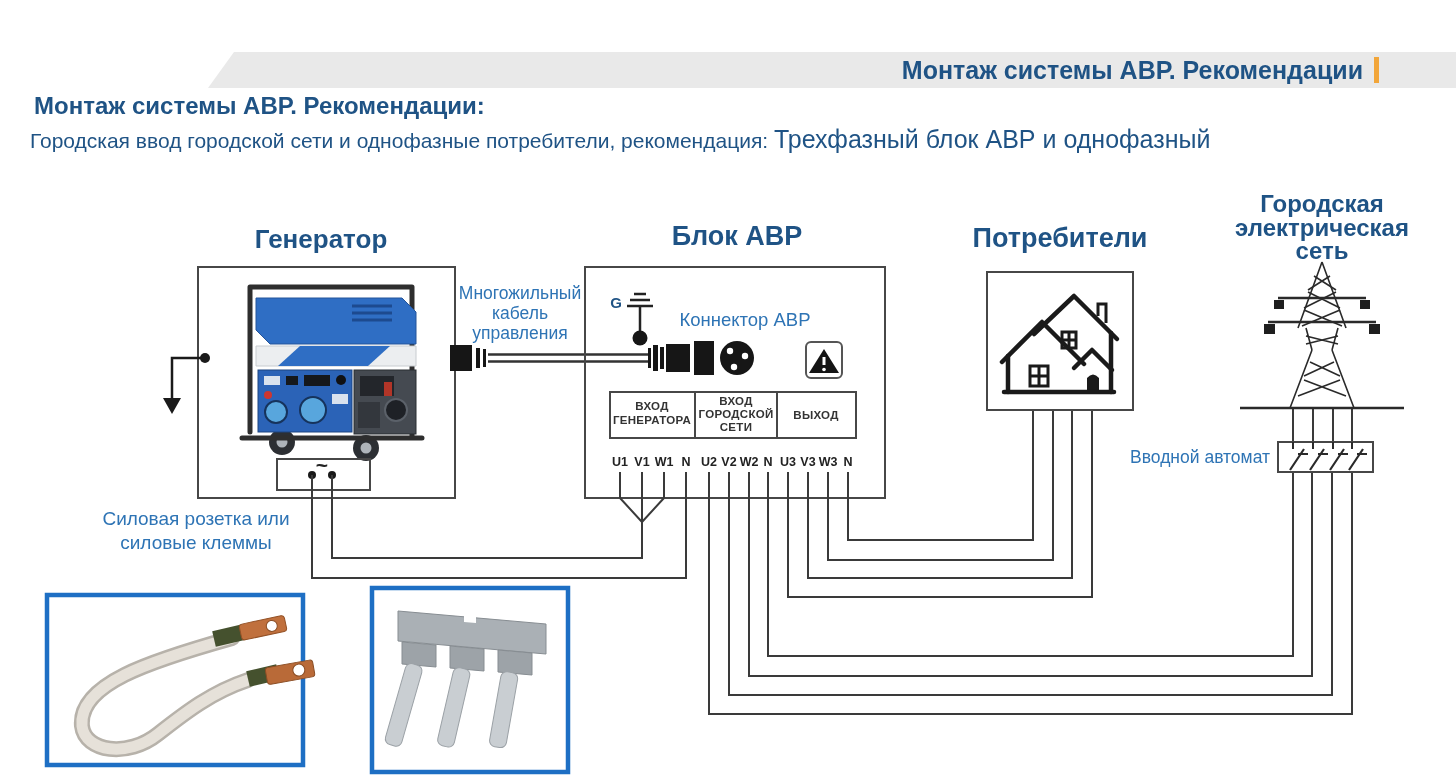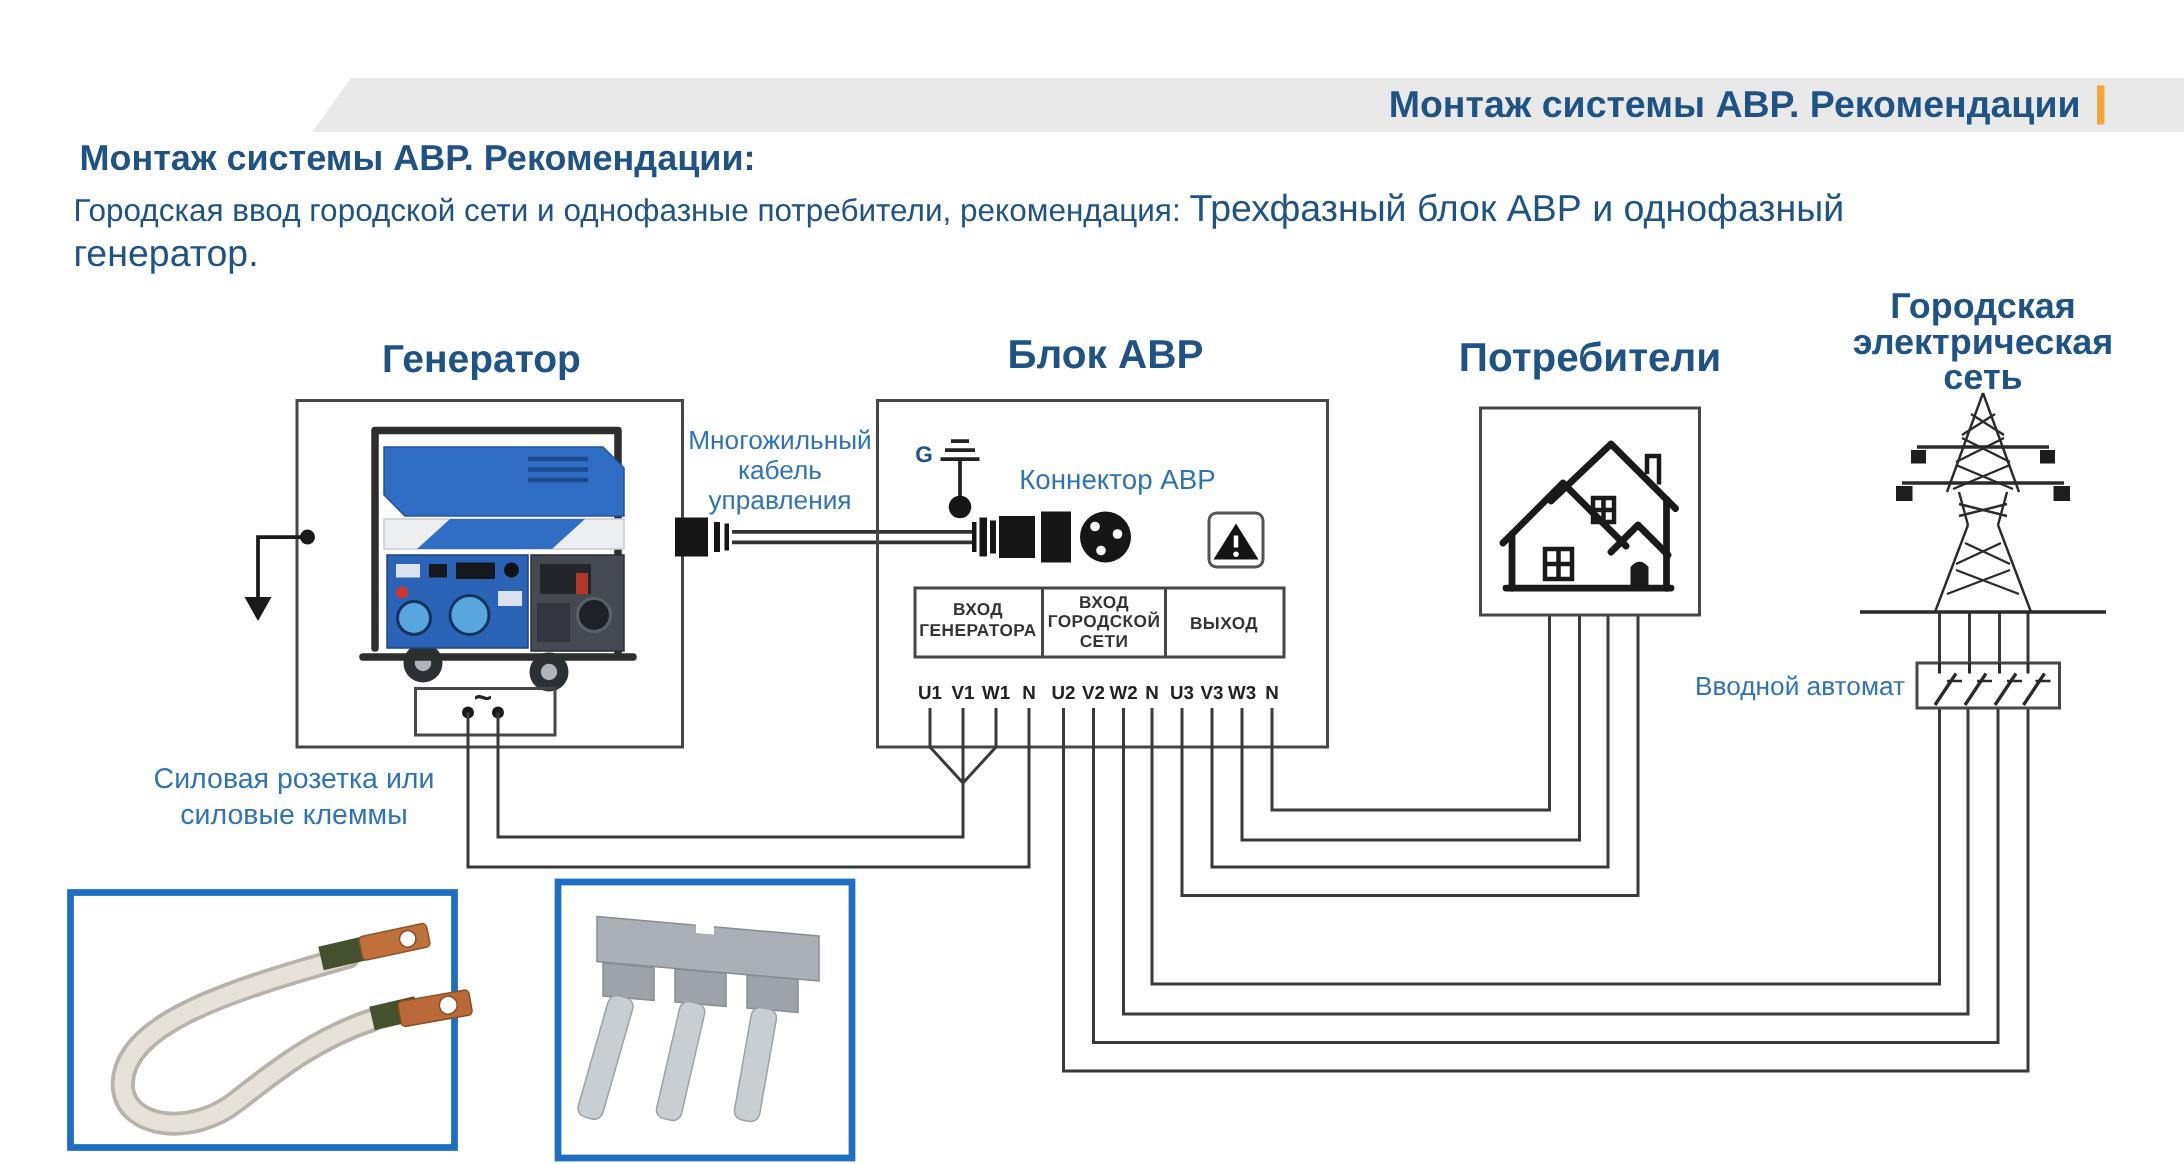--- a/index.html
+++ b/index.html
@@ -5,26 +5,26 @@
   html,body { margin:0; padding:0; background:#fff; }
   .page {
     position:relative; width:1456px; height:776px; background:#ffffff;
     font-family:"Liberation Sans", sans-serif; overflow:hidden;
   }
   
   .banner {
     position:absolute; left:208px; top:52px; width:1248px; height:36px;
     background:#e9e9e9; clip-path:polygon(26px 0, 100% 0, 100% 100%, 0 100%);
     display:flex; align-items:center; justify-content:flex-end;
-    padding-right:53px; box-sizing:border-box; gap:11px;
+    padding-right:77px; box-sizing:border-box; gap:11px;
   }
   .banner-title { font-size:25px; font-weight:bold; color:#1f5385; white-space:nowrap; }
   .accent-bar { width:5px; height:26px; background:#f2a63a; }
   
-  .intro { position:absolute; left:30px; top:92px; width:1400px; color:#1f5385;margin-left:19px; }
+  .intro { position:absolute; left:30px; top:92px; width:1400px; color:#1f5385; }
   .intro h1 { margin:0 0 5px 4px; font-size:24px; font-weight:bold; color:#1f5385; }
   .intro p { margin:0; font-size:21px; line-height:28px; }
   .lead-bold { font-size:25px; font-weight:normal; }
   
   .diagram { position:absolute; left:0; top:186px; }
   svg text { font-family:"Liberation Sans", sans-serif; }
   .t-big  { font-size:26px; font-weight:bold; fill:#1f5385; text-anchor:middle; }
   .t-big2 { font-size:24px; font-weight:bold; fill:#1f5385; text-anchor:middle; }
   .t-lab  { font-size:17.5px; fill:#2e74b5; text-anchor:middle; }
   .t-lab-end { font-size:17.5px; fill:#2e74b5; text-anchor:end; }
@@ -50,21 +50,20 @@
   <div class="banner">
     <span class="banner-title">Монтаж системы АВР. Рекомендации</span>
     <span class="accent-bar"></span>
   </div>
 
   <div class="intro">
     <h1>Монтаж системы АВР. Рекомендации:</h1>
     <p>
       <span>Городская ввод городской сети и однофазные потребители, рекомендация:</span>
       <span class="lead-bold">Трехфазный блок АВР и однофазный</span>
-      <span class="lead-bold" style="display:block">генератор.</span>
     </p>
   </div>
 
   <svg class="diagram" width="1456" height="590" viewBox="0 0 1456 590">
 
     <text class="t-big" x="321" y="62">Генератор</text>
     <rect class="box" x="198" y="81" width="257" height="231"></rect>
 
     <g>
       <circle cx="282" cy="256" r="13" fill="#2c2f33"></circle>

